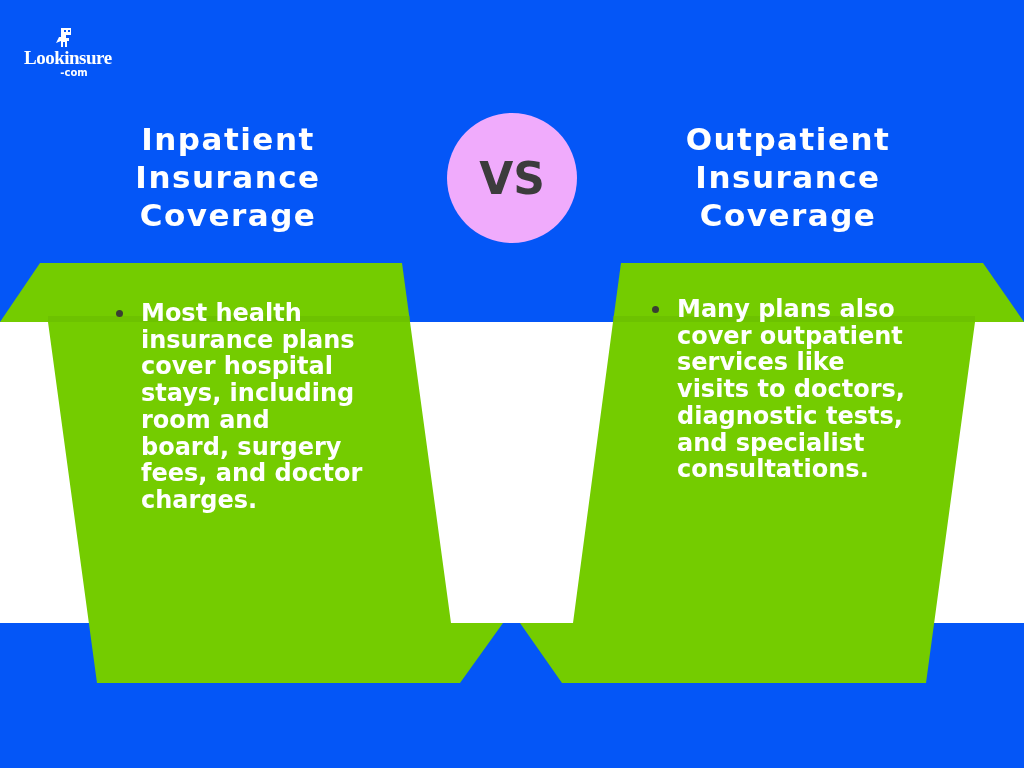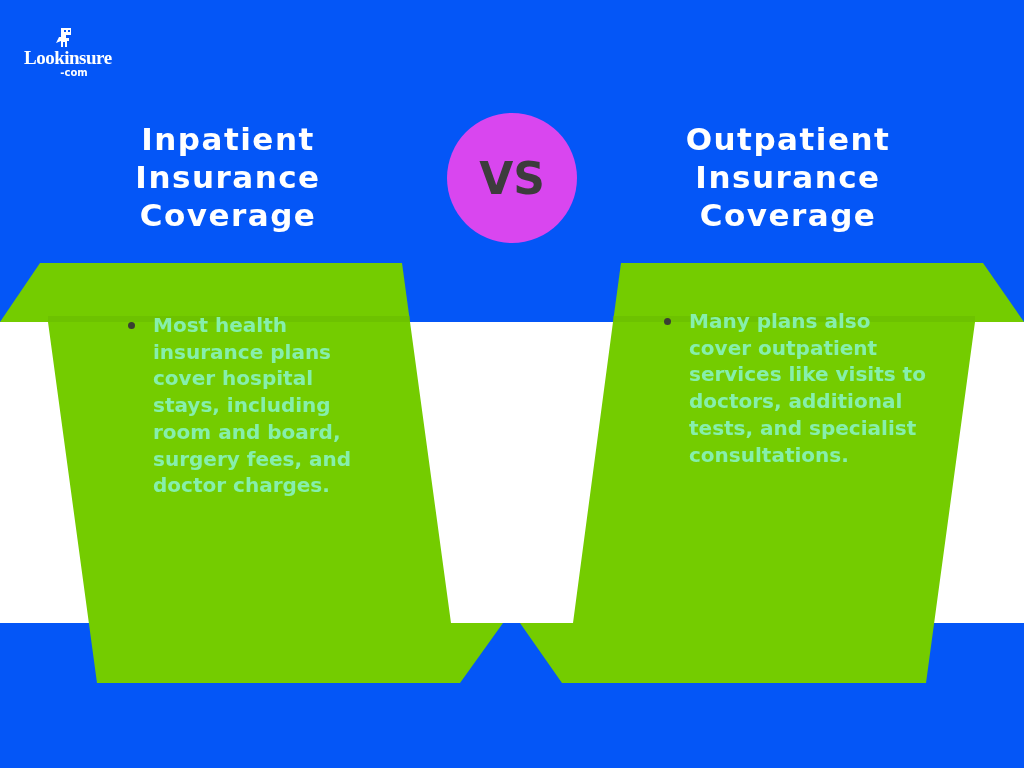--- a/index.html
+++ b/index.html
@@ -23,27 +23,27 @@
       text-align: center; margin-left: -10px;
     }
     .heading {
       position: absolute; color: #fff; font-weight: bold; text-align: center;
       font-size: 31px; line-height: 38px; letter-spacing: 1.5px;
     }
     .heading.left { left: 103px; width: 250px; top: 120px; }
     .heading.right { left: 650px; width: 276px; top: 120px; }
     .vs {
       position: absolute; left: 447px; top: 113px; width: 130px; height: 130px;
-      border-radius: 50%; background: #d946ef; color: #3C3C3C;
+      border-radius: 50%; background: #f0abfc; color: #3C3C3C;
       display: flex; align-items: center; justify-content: center;
       font-weight: bold; font-size: 44px;
     }
     .list {
-      position: absolute; margin: 12px; padding: 0; list-style: none;
-      color: #86efac; font-weight: bold; font-size: 20px; line-height: 26.7px;
+      position: absolute; margin: 0; padding: 0; list-style: none;
+      color: #ffffff; font-weight: bold; font-size: 24px; line-height: 26.7px;
     }
     .list li { position: relative; padding-left: 26px; margin-bottom: 26px; }
     .list li::before {
       content: ""; position: absolute; left: 1px; top: 10px;
       width: 7px; height: 7px; border-radius: 50%; background: #3A3F32;
     }
     .list.left { left: 115px; top: 300px; width: 250px; }
     .list.right { left: 651px; top: 296px; width: 270px; }
   </style>
 </head>
@@ -89,14 +89,14 @@
   <div>Outpatient</div>
   <div>Insurance</div>
   <div>Coverage</div>
 </div>
 
 <ul class="list left">
   <li>Most health insurance plans cover hospital stays, including room and board, surgery fees, and doctor charges.</li>
 </ul>
 
 <ul class="list right">
-  <li>Many plans also cover outpatient services like visits to doctors, additional tests, and specialist consultations.</li>
+  <li>Many plans also cover outpatient services like visits to doctors, diagnostic tests, and specialist consultations.</li>
 </ul>
 
 </body></html>

